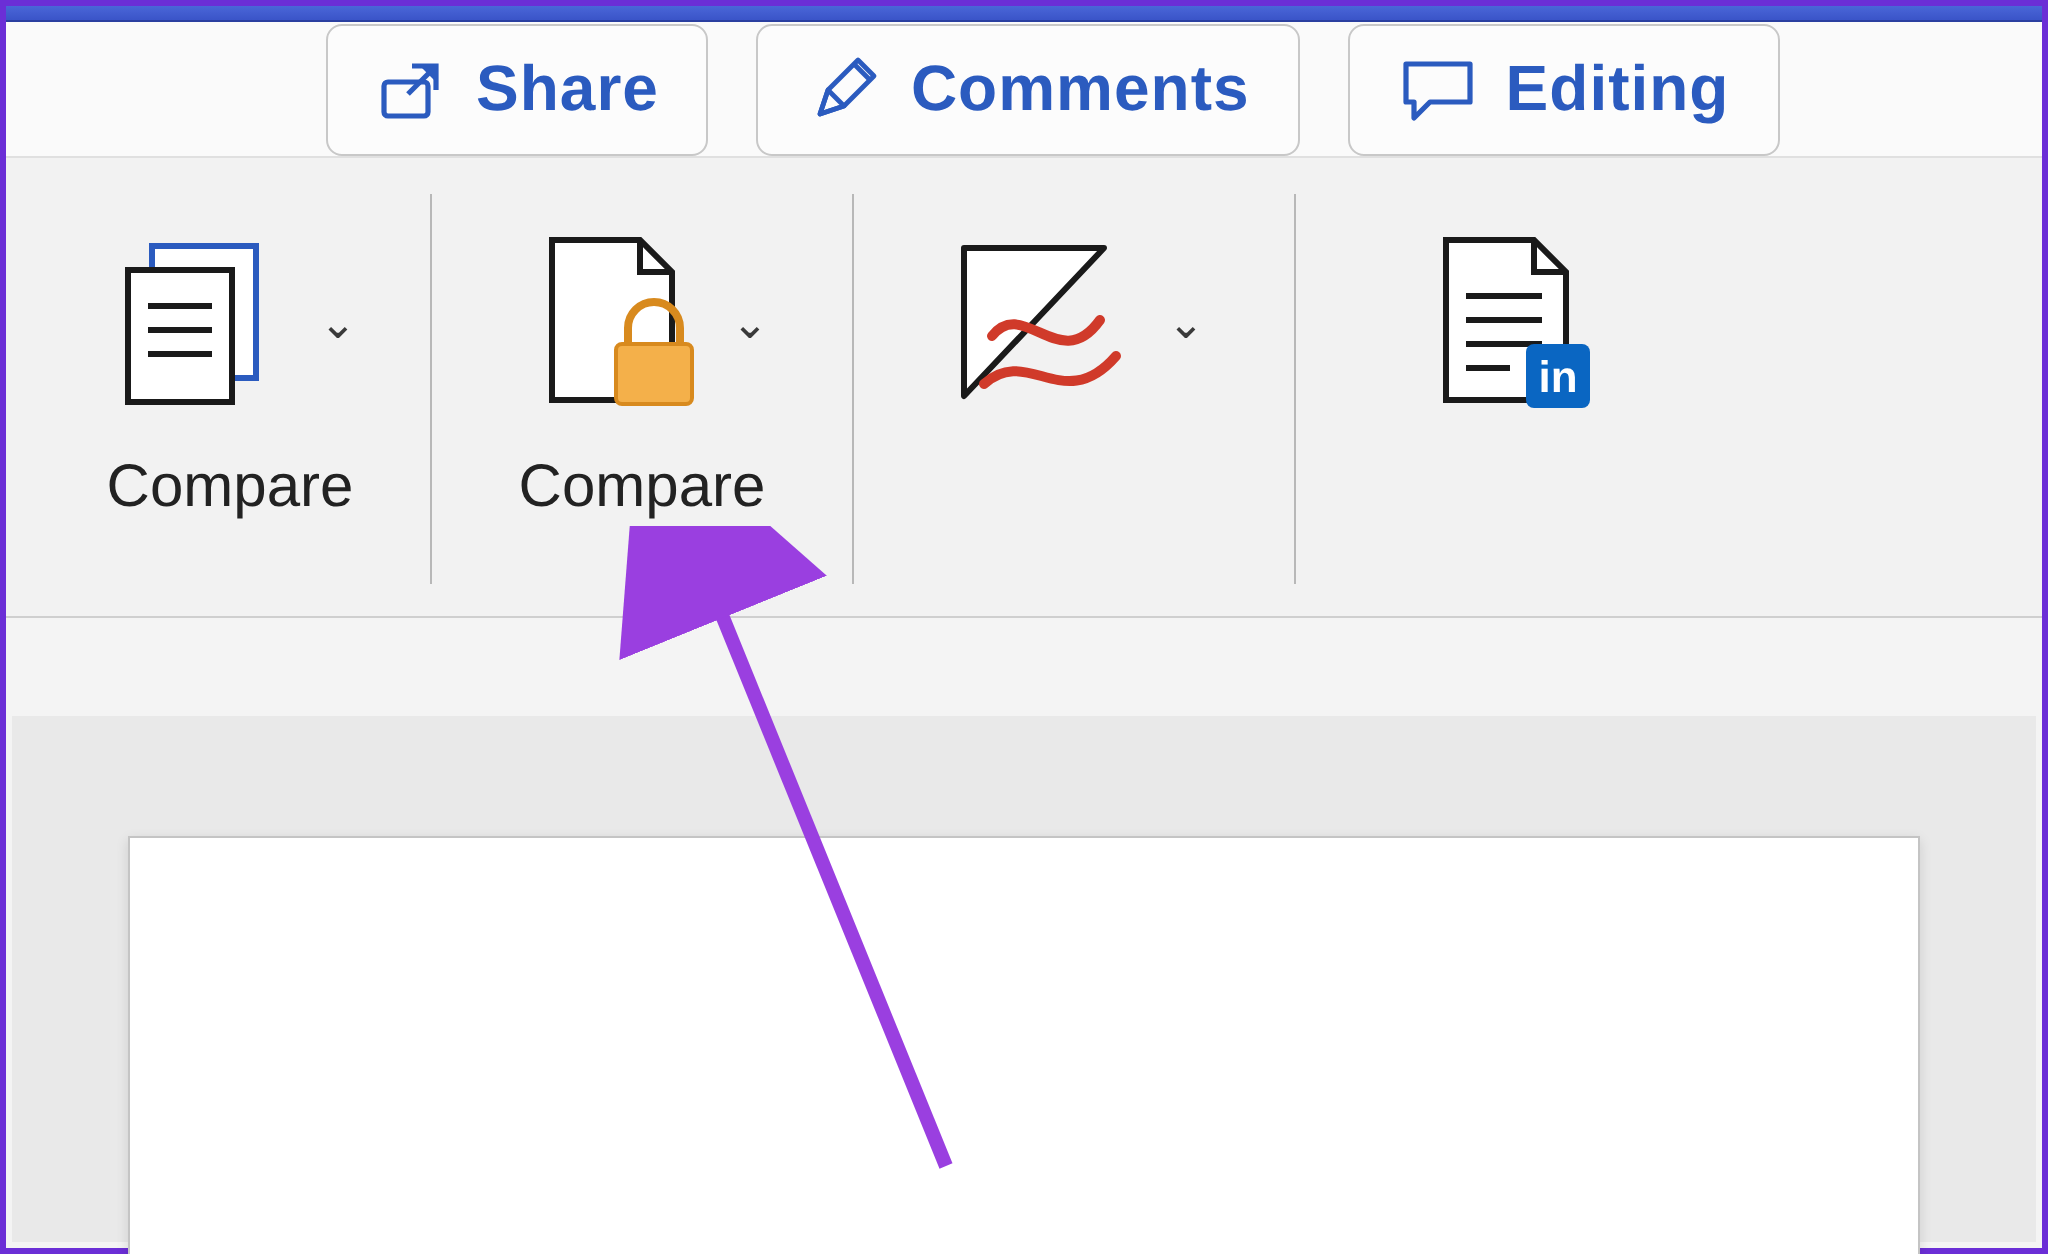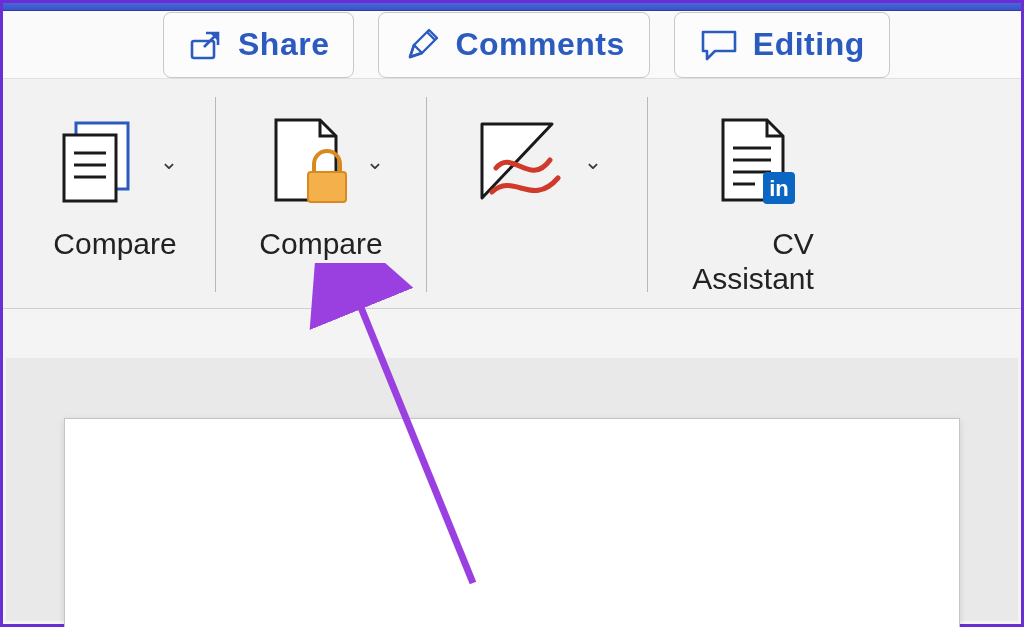--- a/index.html
+++ b/index.html
@@ -193,22 +193,20 @@
           <path d="M18 6 H62 L78 22 V86 H18 Z" fill="#fff" stroke="#1a1a1a" stroke-width="3"></path>
           <path d="M62 6 V22 H78" fill="none" stroke="#1a1a1a" stroke-width="3"></path>
           <line x1="28" y1="34" x2="66" y2="34" stroke="#1a1a1a" stroke-width="3"></line>
           <line x1="28" y1="46" x2="66" y2="46" stroke="#1a1a1a" stroke-width="3"></line>
           <line x1="28" y1="58" x2="66" y2="58" stroke="#1a1a1a" stroke-width="3"></line>
           <line x1="28" y1="70" x2="50" y2="70" stroke="#1a1a1a" stroke-width="3"></line>
           <rect x="58" y="58" width="32" height="32" rx="4" fill="#0a66c2"></rect>
           <text x="74" y="82" font-family="Arial" font-weight="700" font-size="22" fill="#fff" text-anchor="middle">in</text>
         </svg>
       </div>
-      <div class="glabel" style="white-space:pre;">CV
-Assistant</div>
     </div>
   </div>
 
   <div class="canvas-area">
     <div class="page"></div>
   </div>
 
   <svg class="arrow" width="260" height="340" viewBox="0 0 260 340">
     <defs>
       <marker id="ahead" markerWidth="16" markerHeight="16" refX="4" refY="8" orient="auto">

